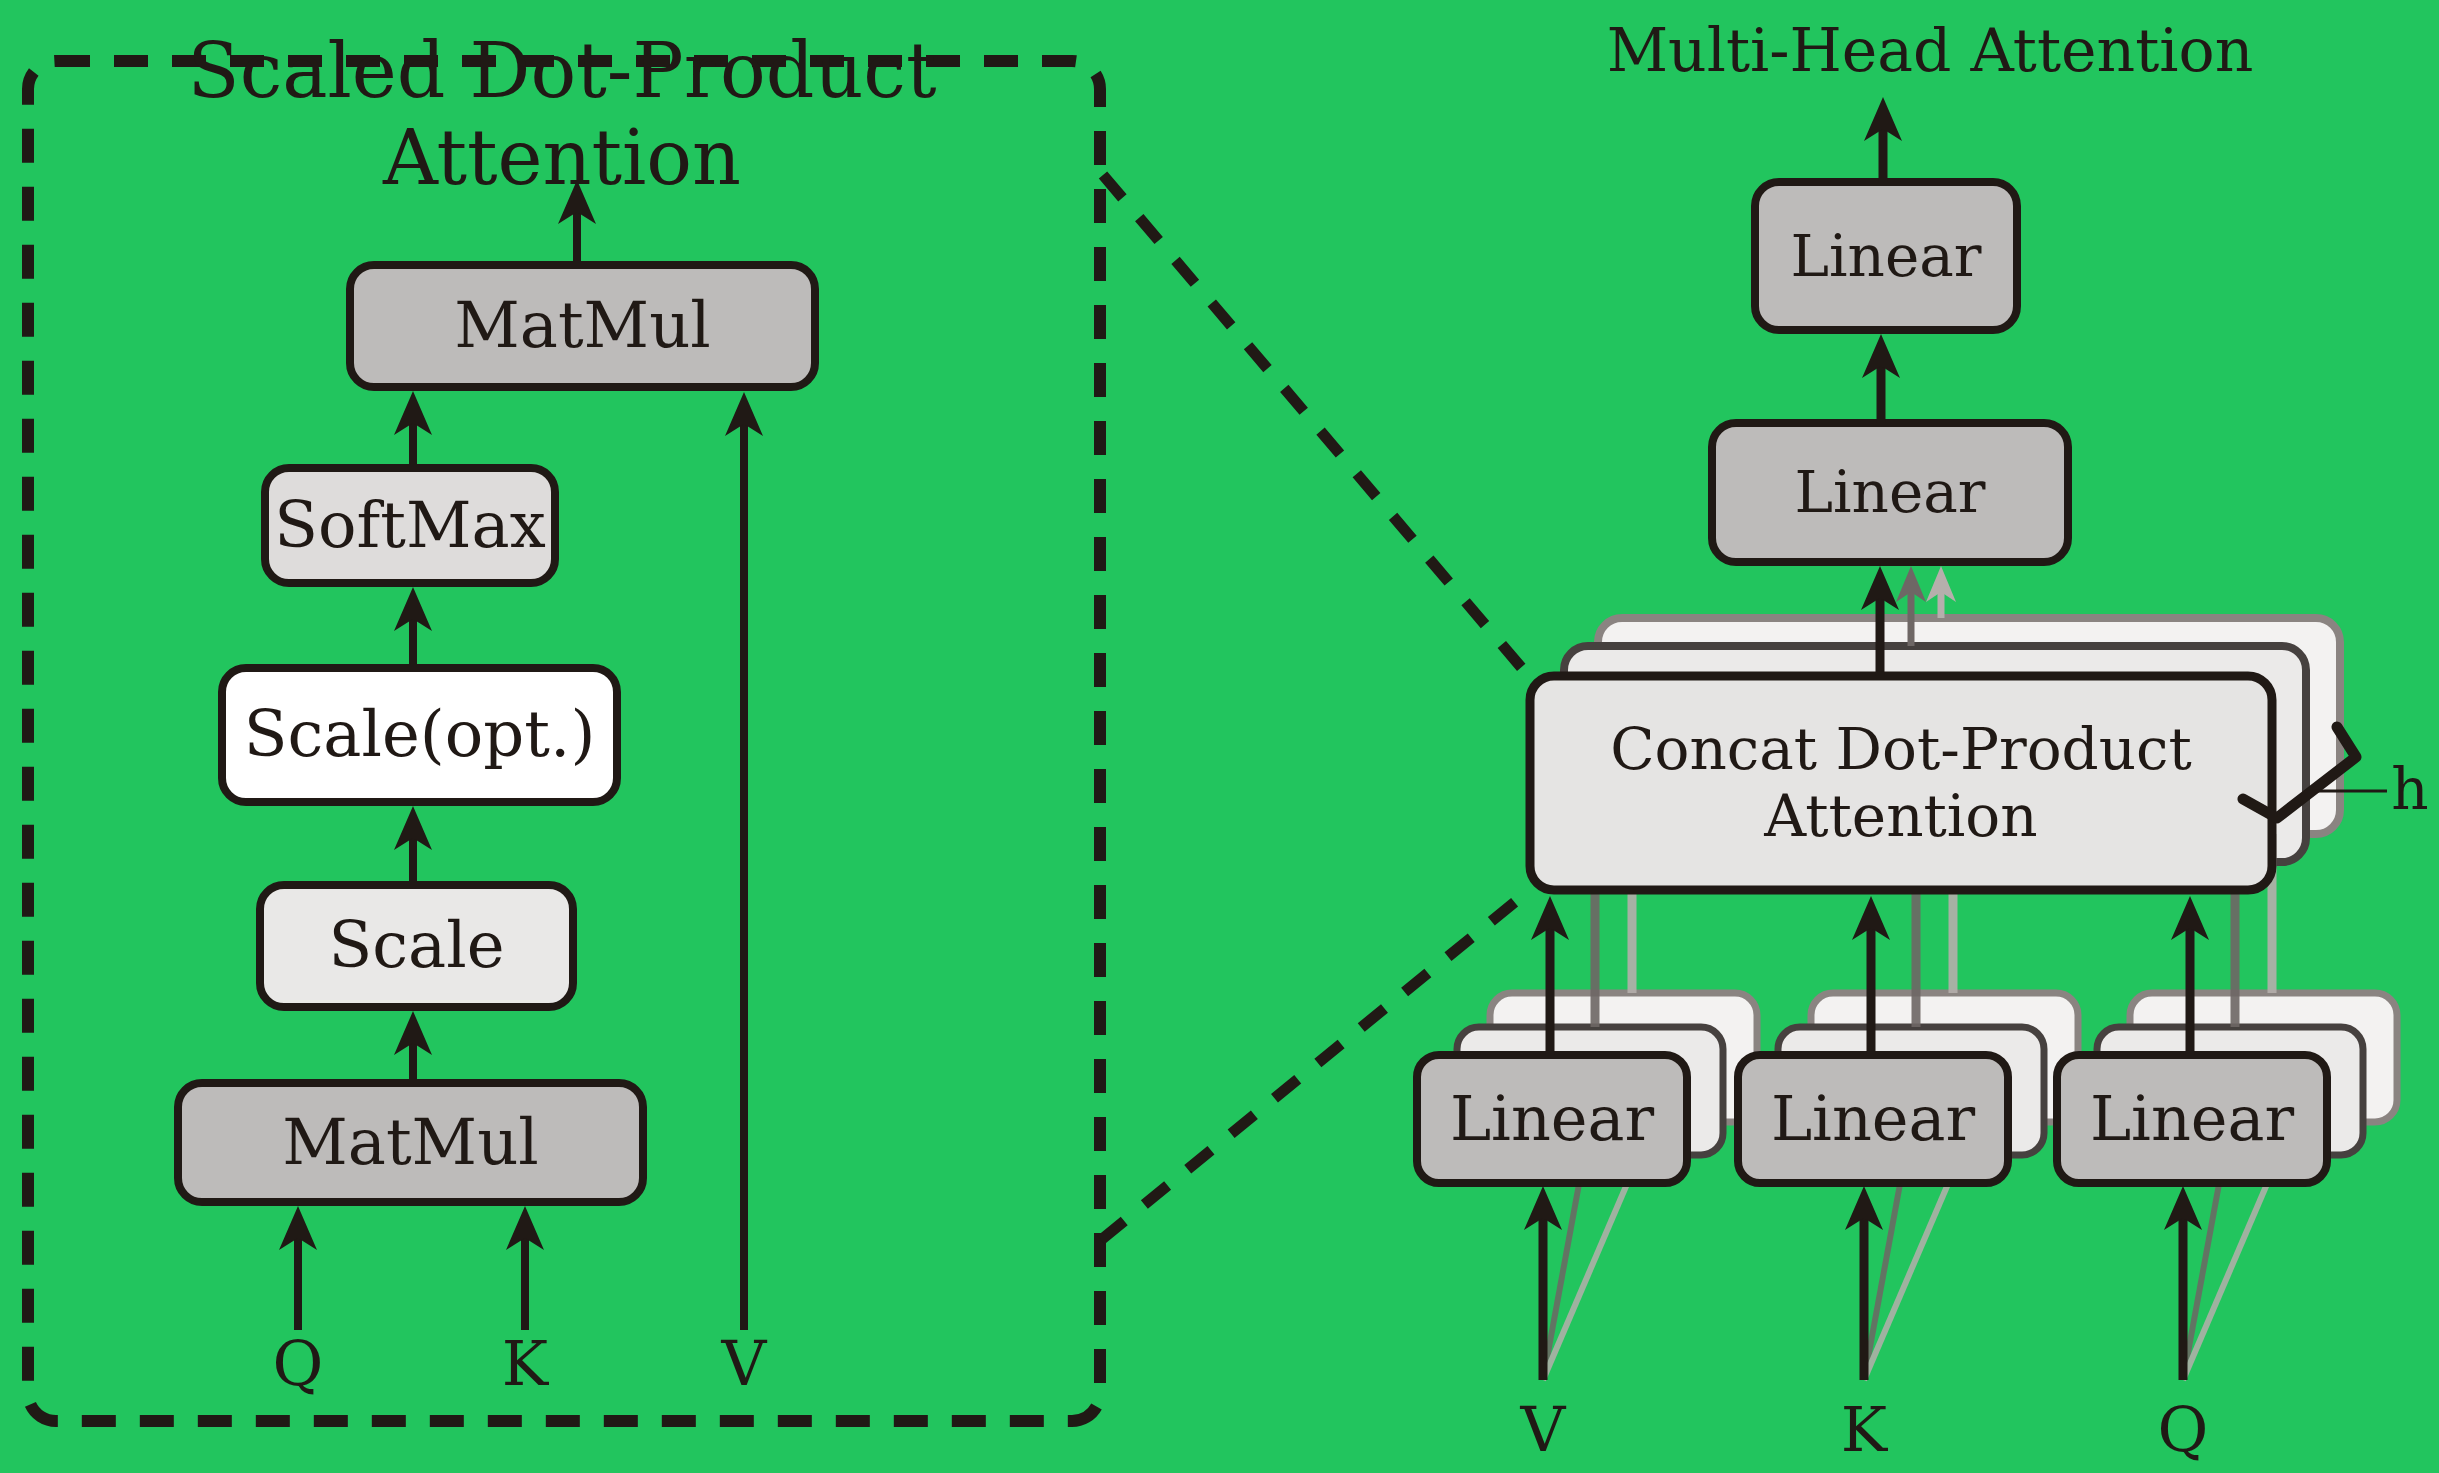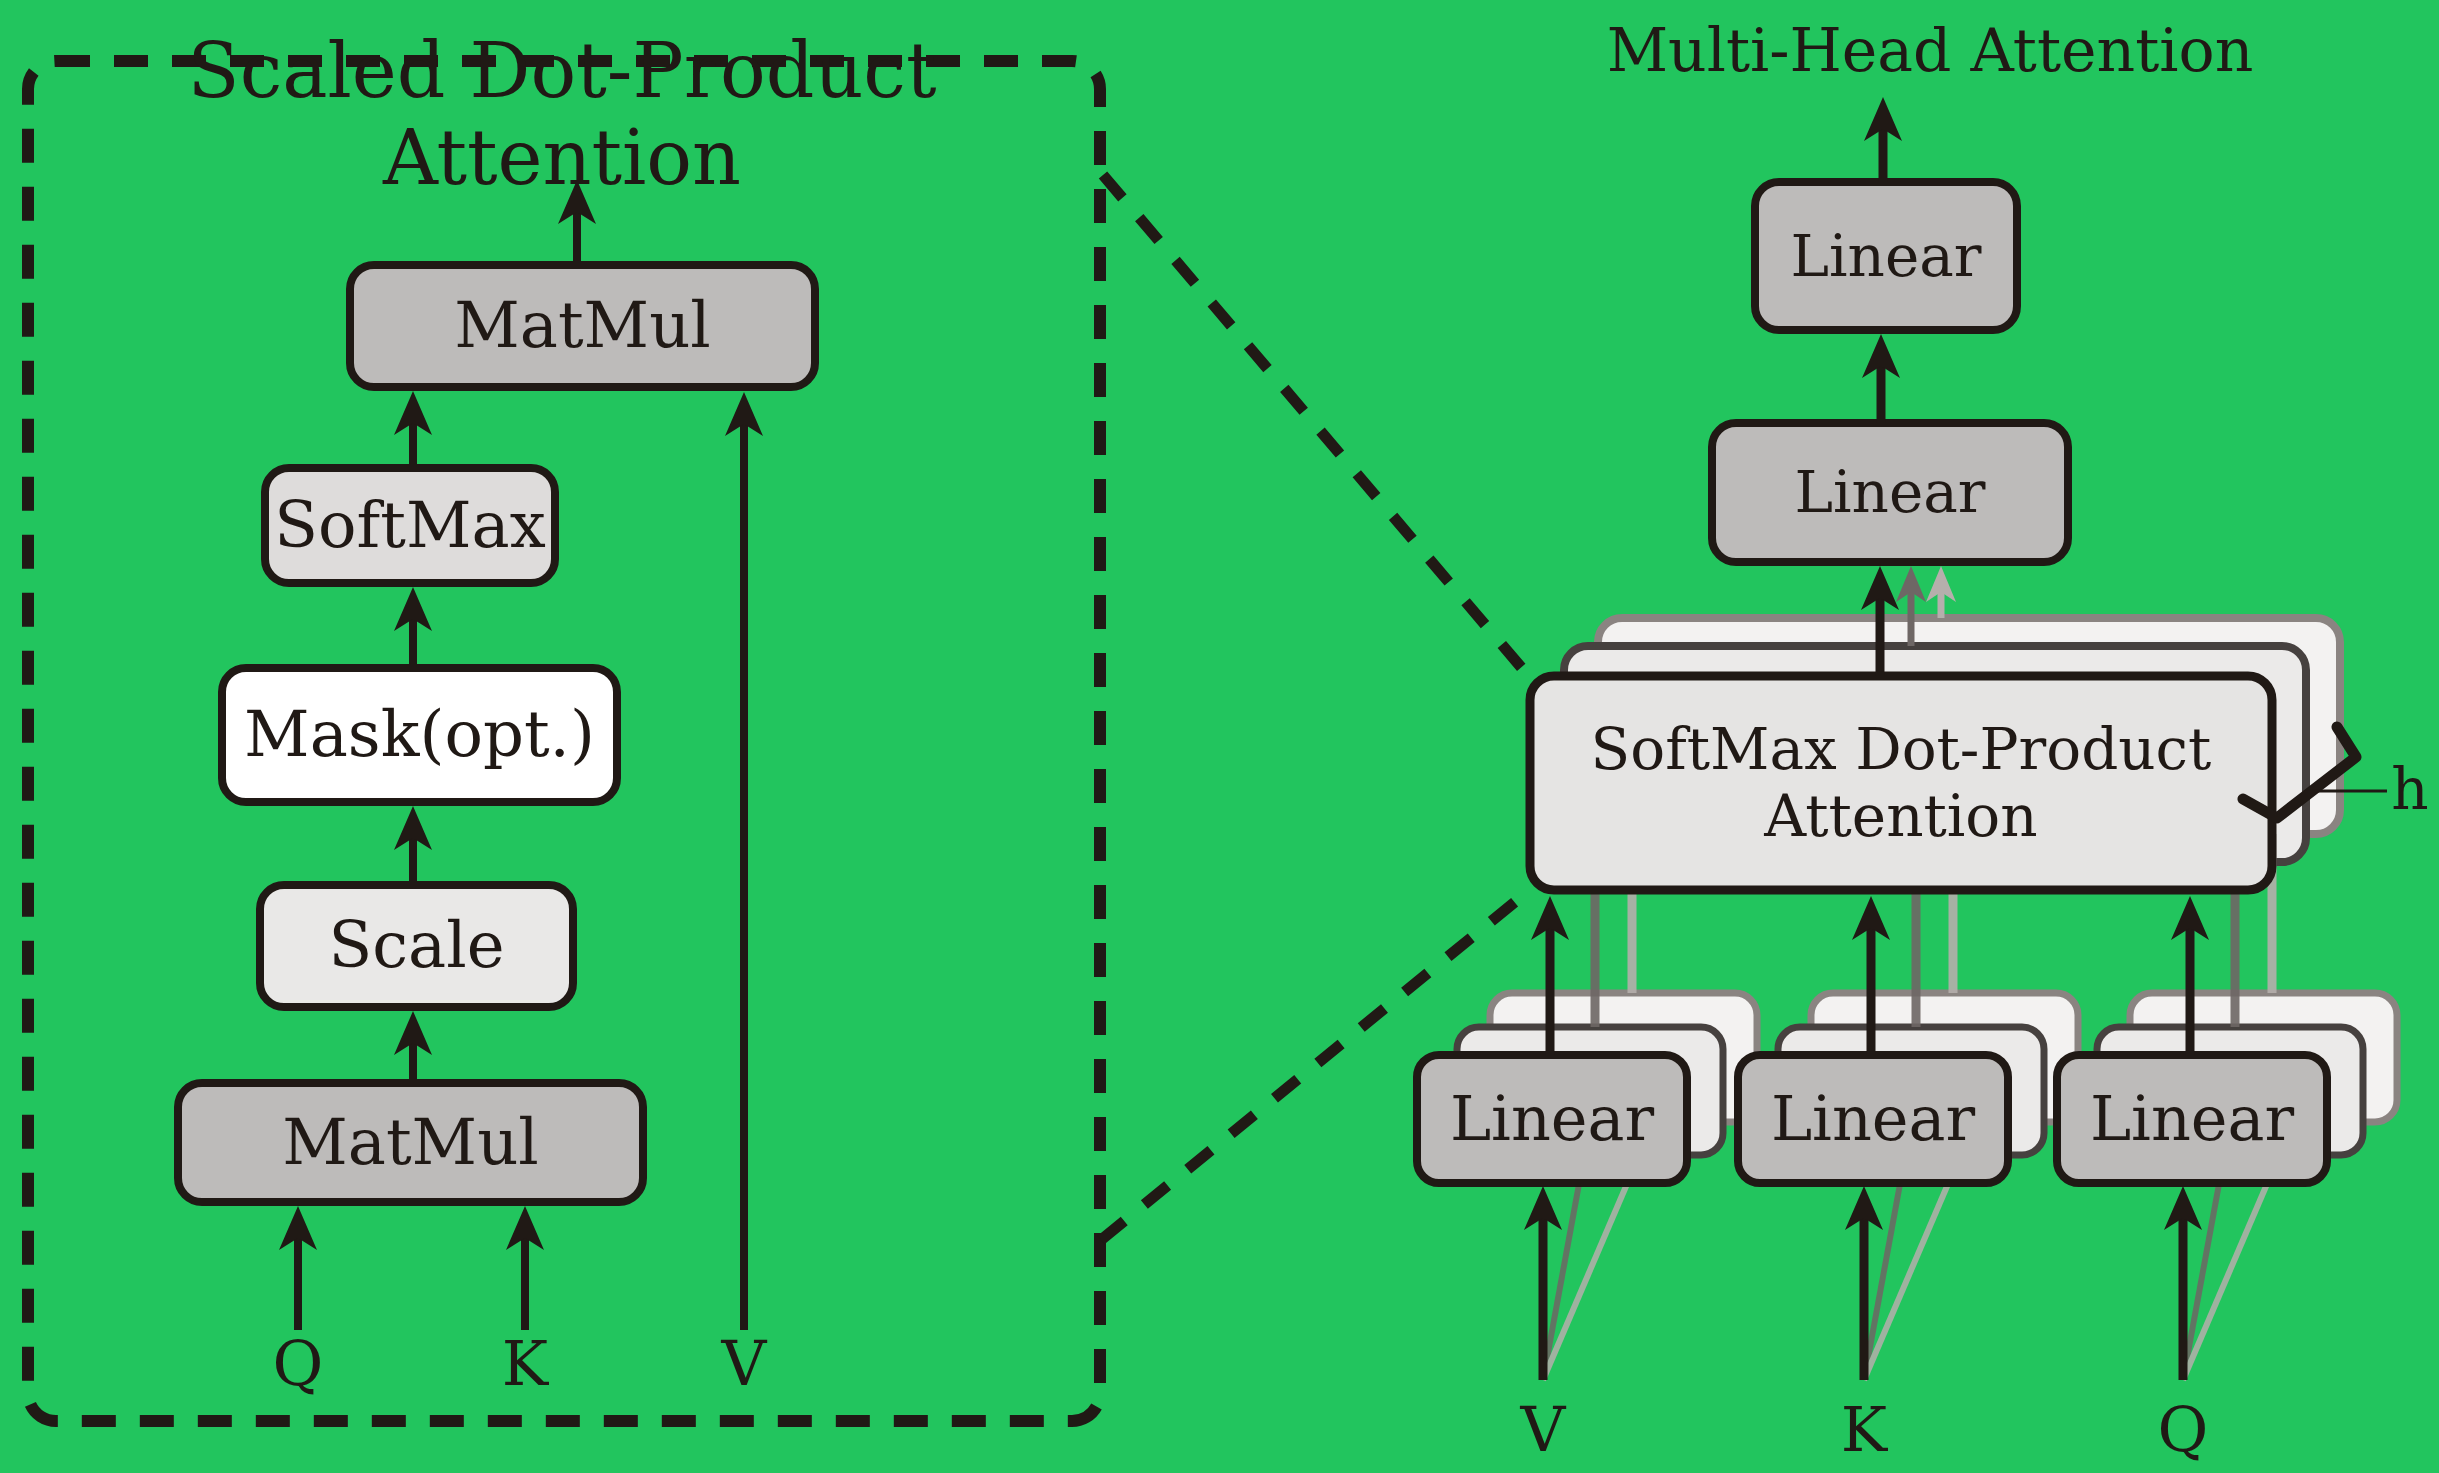--- a/index.html
+++ b/index.html
@@ -151,33 +151,33 @@
     <g>
       <path d="M 2337 727 L 2356 757 L 2277 818 L 2243 799" fill="none" stroke="var(--ink)" stroke-width="11" stroke-linecap="round" stroke-linejoin="round"></path>
       <line x1="2310" y1="791" x2="2387" y2="791" stroke="var(--ink)" stroke-width="3"></line>
     </g>
   </svg>
 
   <div class="lbl title" style="left:40px;top:66px;width:1044px;height:96px;">Scaled Dot-Product Attention</div>
 
   <div class="lbl node" style="left:350px;top:265px;width:465px;height:122px;">MatMul</div>
   <div class="lbl node" style="left:265px;top:468px;width:290px;height:115px;">SoftMax</div>
-  <div class="lbl node" style="left:222px;top:668px;width:395px;height:134px;">Mask(opt.)</div>
+  <div class="lbl node" style="left:222px;top:668px;width:395px;height:134px;">Scale(opt.)</div>
   <div class="lbl node" style="left:260px;top:885px;width:313px;height:122px;">Scale</div>
   <div class="lbl node" style="left:178px;top:1083px;width:465px;height:119px;">MatMul</div>
 
   <div class="lbl io" style="left:238px;top:1322px;width:120px;height:84px;">Q</div>
   <div class="lbl io" style="left:465px;top:1322px;width:120px;height:84px;">K</div>
   <div class="lbl io" style="left:684px;top:1322px;width:120px;height:84px;">V</div>
 
   <div class="lbl title-r" style="left:1490px;top:0px;width:880px;height:100px;">Multi-Head Attention</div>
 
   <div class="lbl node-r" style="left:1755px;top:182px;width:262px;height:148px;">Linear</div>
   <div class="lbl node-r" style="left:1712px;top:423px;width:356px;height:139px;">Linear</div>
-  <div class="lbl node-r" style="left:1530px;top:676px;width:742px;height:214px;">SoftMax Dot-Product
+  <div class="lbl node-r" style="left:1530px;top:676px;width:742px;height:214px;">Concat Dot-Product
 Attention</div>
 
   <div class="lbl node-s" style="left:1417px;top:1055px;width:270px;height:128px;">Linear</div>
   <div class="lbl node-s" style="left:1738px;top:1055px;width:270px;height:128px;">Linear</div>
   <div class="lbl node-s" style="left:2057px;top:1055px;width:270px;height:128px;">Linear</div>
 
   <div class="lbl io" style="left:1483px;top:1388px;width:120px;height:84px;">V</div>
   <div class="lbl io" style="left:1804px;top:1388px;width:120px;height:84px;">K</div>
   <div class="lbl io" style="left:2123px;top:1388px;width:120px;height:84px;">Q</div>
 

